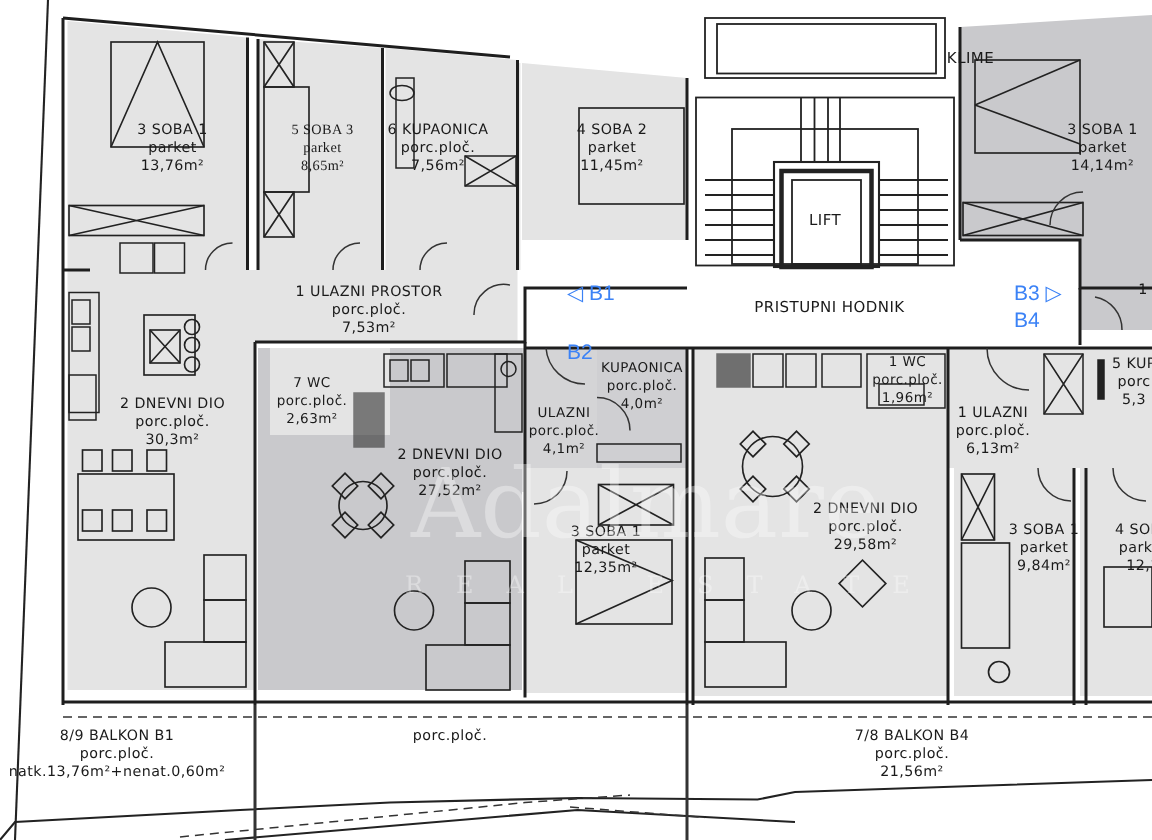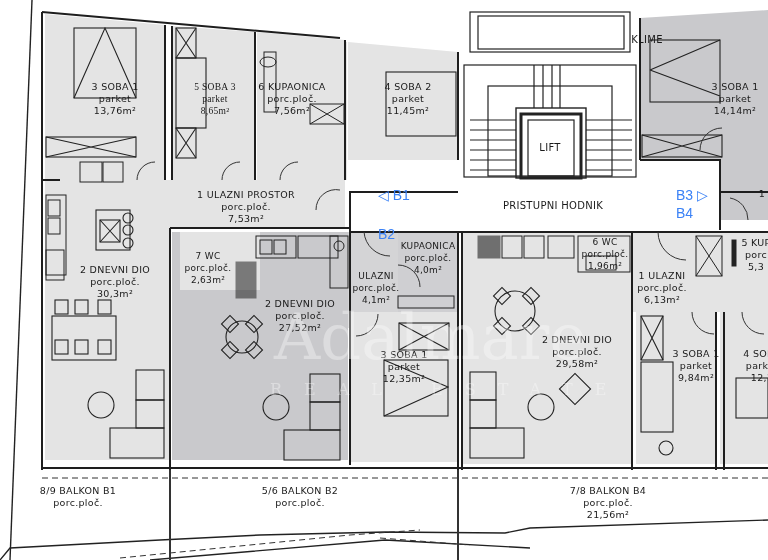--- a/index.html
+++ b/index.html
@@ -265,21 +265,21 @@
   <span>porc.ploč.</span>
   <span>4,0m²</span>
 </div>
 <div class="lbl" style="left:404px;top:349px;">
   <span>3 SOBA 1</span>
   <span>parket</span>
   <span>12,35m²</span>
 </div>
 
 <div class="lbl" style="left:605px;top:236px;font-size:9px;">
-  <span>6 WC</span>
+  <span>1 WC</span>
   <span>porc.ploč.</span>
   <span>1,96m²</span>
 </div>
 <div class="lbl" style="left:662px;top:270px;">
   <span>1 ULAZNI</span>
   <span>porc.ploč.</span>
   <span>6,13m²</span>
 </div>
 <div class="lbl" style="left:577px;top:334px;">
   <span>2 DNEVNI DIO</span>
@@ -307,23 +307,23 @@
   <span>parket</span>
   <span>14,14m²</span>
 </div>
 <div class="lbl" style="left:762px;top:188px;">
   <span>1</span>
 </div>
 
 <div class="lbl" style="left:78px;top:485px;">
   <span>8/9 BALKON B1</span>
   <span>porc.ploč.</span>
+  <span>natk.13,76m²+nenat.0,60m²</span>
 </div>
 <div class="lbl" style="left:300px;top:485px;">
-  <span>5/6 BALKON B2</span>
   <span>porc.ploč.</span>
 </div>
 <div class="lbl" style="left:608px;top:485px;">
   <span>7/8 BALKON B4</span>
   <span>porc.ploč.</span>
   <span>21,56m²</span>
 </div>
 
 <div class="watermark" style="left:250px;top:300px;font-size:64px;margin-left:24px;">Adalmare</div>
 <div class="watermark" style="left:270px;top:380px;font-size:16px;letter-spacing:22px;">REAL ESTATE</div>

